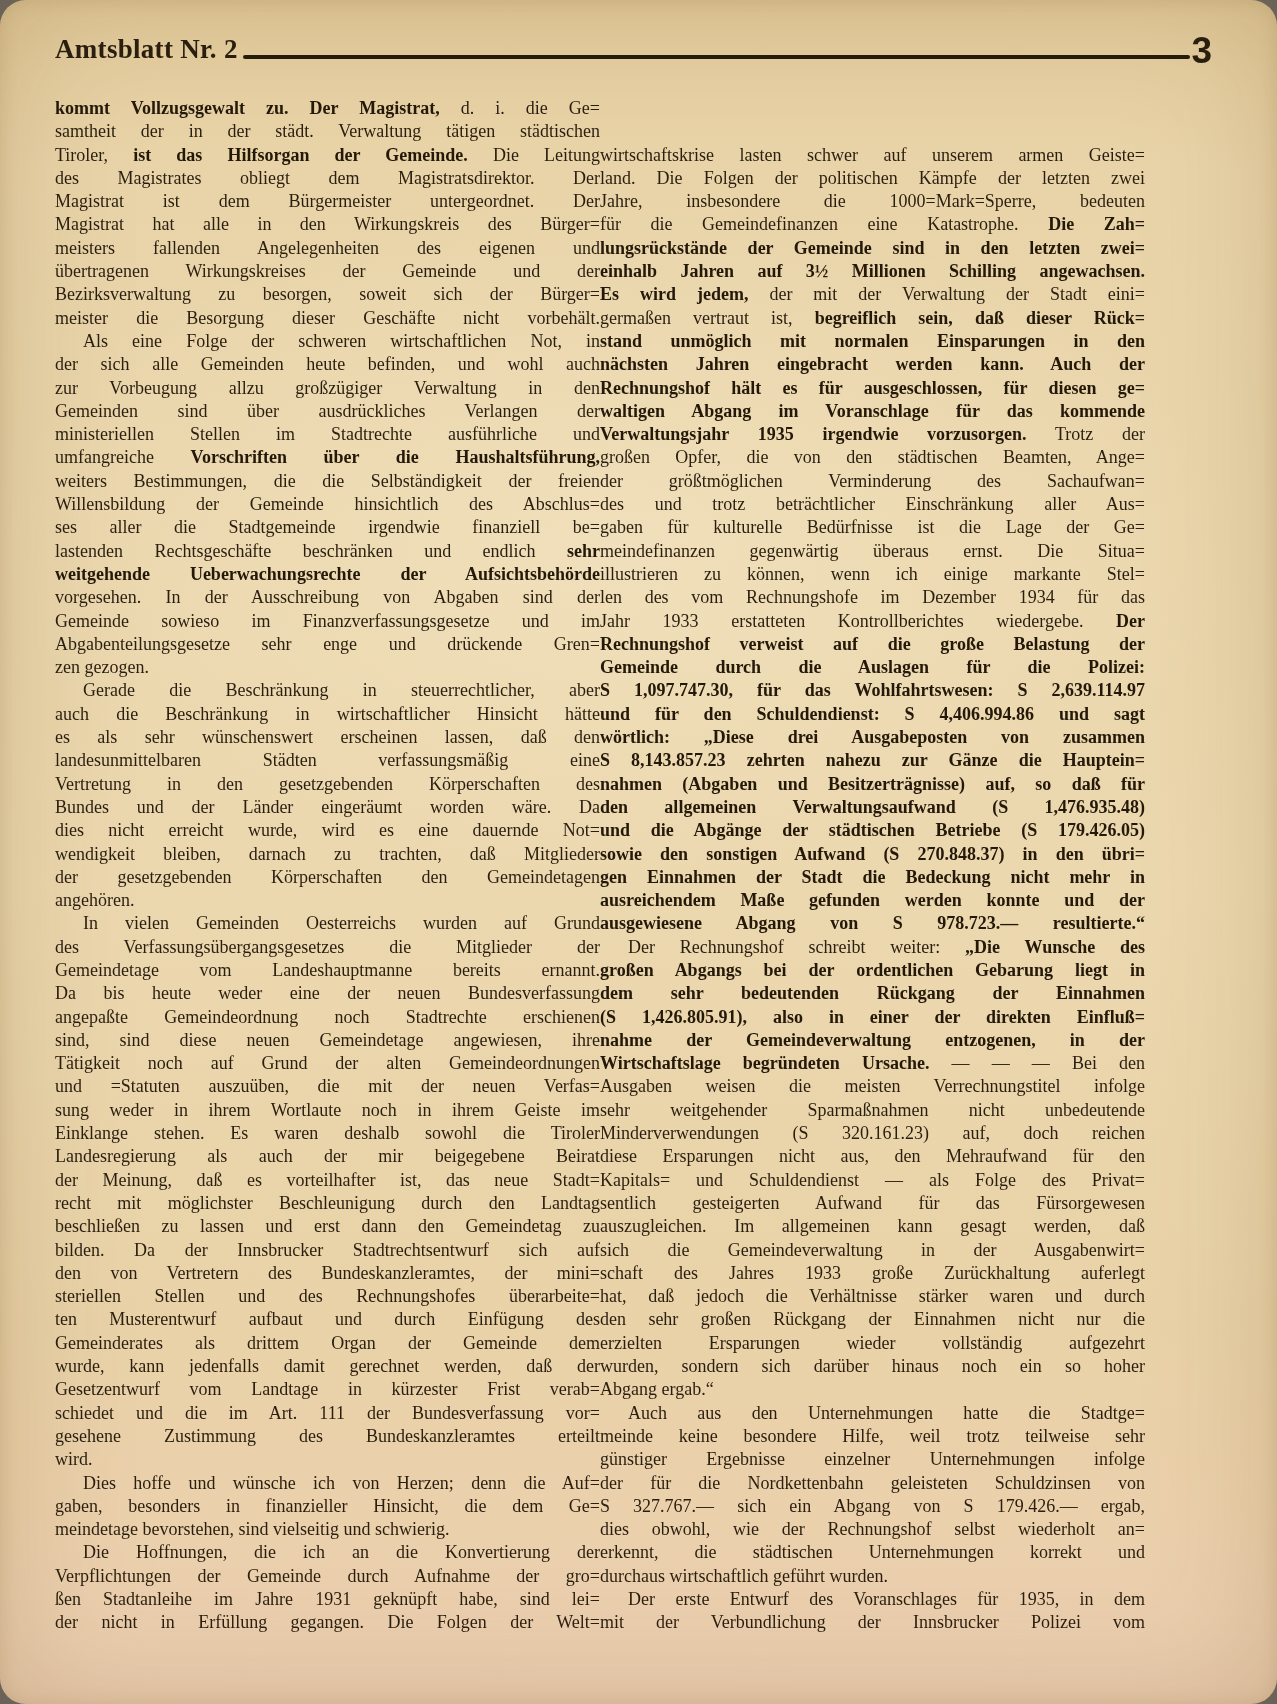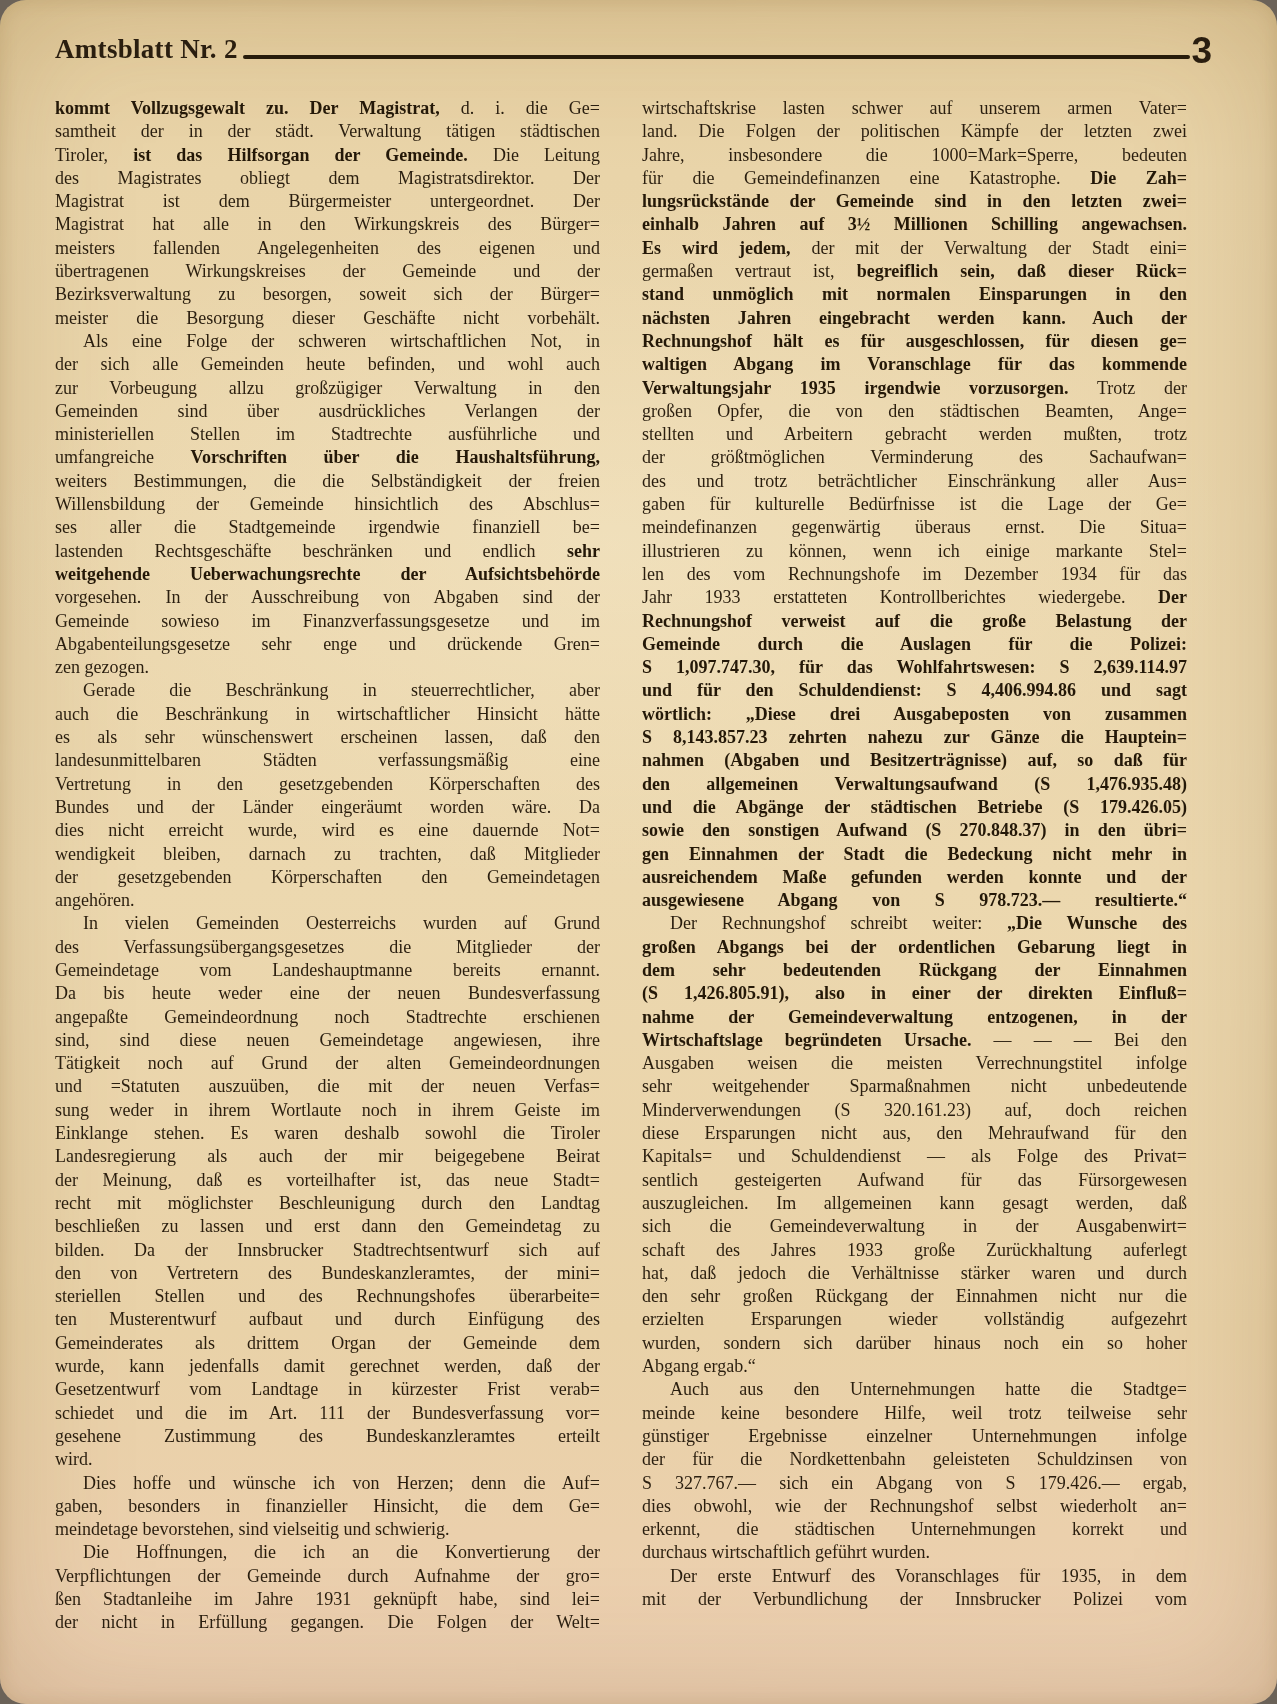--- a/index.html
+++ b/index.html
@@ -23,21 +23,21 @@
   .masthead{
     font-weight:bold;font-size:27px;line-height:1;
     padding-right:5px;letter-spacing:.3px;white-space:nowrap;
   }
   .rule{flex:1;height:4px;background:#271c0b;margin-bottom:4px;border-radius:2px;}
   .pagenum{
     font-family:"Liberation Sans", sans-serif;
     font-weight:bold;font-size:37px;line-height:.78;
     margin-left:1px;margin-bottom:-3px;letter-spacing:1px;
   }
-  .cols{position:absolute;top:97px;left:55px;display:flex;gap:42px;}
+  .cols{position:absolute;top:97px;left:55px;display:flex;align-items:flex-end;}
   .col{width:545px;}
   .line{
     font-size:18px;line-height:23.31px;height:23.31px;
     text-align:justify;text-align-last:justify;
     overflow:hidden;
   }
   .line.indent{text-indent:28px;}
   .line.plast{text-align-last:left;}
   .line b{font-weight:bold;color:#241808;}
 </style>
@@ -126,35 +126,34 @@
         </div>
         <div>
           <div class="line indent"><span>Die Hoffnungen, die ich an die Konvertierung der</span></div>
           <div class="line"><span>Verpflichtungen der Gemeinde durch Aufnahme der gro=</span></div>
           <div class="line"><span>ßen Stadtanleihe im Jahre 1931 geknüpft habe, sind lei=</span></div>
           <div class="line"><span>der nicht in Erfüllung gegangen. Die Folgen der Welt=</span></div>
         </div>
       </div>
     <div class="col" id="col-right">
         <div>
-          <div class="line"><span>wirtschaftskrise lasten schwer auf unserem armen Vater=</span></div>
+          <div class="line"><span>wirtschaftskrise lasten schwer auf unserem armen Geiste=</span></div>
           <div class="line"><span>land. Die Folgen der politischen Kämpfe der letzten zwei</span></div>
           <div class="line"><span>Jahre, insbesondere die 1000=Mark=Sperre, bedeuten</span></div>
           <div class="line"><span>für die Gemeindefinanzen eine Katastrophe. </span><b>Die Zah=</b></div>
           <div class="line"><b>lungsrückstände der Gemeinde sind in den letzten zwei=</b></div>
           <div class="line"><b>einhalb Jahren auf 3½ Millionen Schilling angewachsen.</b></div>
           <div class="line"><b>Es wird jedem,</b><span> der mit der Verwaltung der Stadt eini=</span></div>
           <div class="line"><span>germaßen vertraut ist, </span><b>begreiflich sein, daß dieser Rück=</b></div>
           <div class="line"><b>stand unmöglich mit normalen Einsparungen in den</b></div>
           <div class="line"><b>nächsten Jahren eingebracht werden kann. Auch der</b></div>
           <div class="line"><b>Rechnungshof hält es für ausgeschlossen, für diesen ge=</b></div>
           <div class="line"><b>waltigen Abgang im Voranschlage für das kommende</b></div>
           <div class="line"><b>Verwaltungsjahr 1935 irgendwie vorzusorgen.</b><span> Trotz der</span></div>
           <div class="line"><span>großen Opfer, die von den städtischen Beamten, Ange=</span></div>
-          <div class="line"><span>stellten und Arbeitern gebracht werden mußten, trotz</span></div>
           <div class="line"><span>der größtmöglichen Verminderung des Sachaufwan=</span></div>
           <div class="line"><span>des und trotz beträchtlicher Einschränkung aller Aus=</span></div>
           <div class="line"><span>gaben für kulturelle Bedürfnisse ist die Lage der Ge=</span></div>
           <div class="line"><span>meindefinanzen gegenwärtig überaus ernst. Die Situa=</span></div>
           <div class="line"><span>illustrieren zu können, wenn ich einige markante Stel=</span></div>
           <div class="line"><span>len des vom Rechnungshofe im Dezember 1934 für das</span></div>
           <div class="line"><span>Jahr 1933 erstatteten Kontrollberichtes wiedergebe. </span><b>Der</b></div>
           <div class="line"><b>Rechnungshof verweist auf die große Belastung der</b></div>
           <div class="line"><b>Gemeinde durch die Auslagen für die Polizei:</b></div>
           <div class="line"><b>S 1,097.747.30, für das Wohlfahrtswesen: S 2,639.114.97</b></div>

